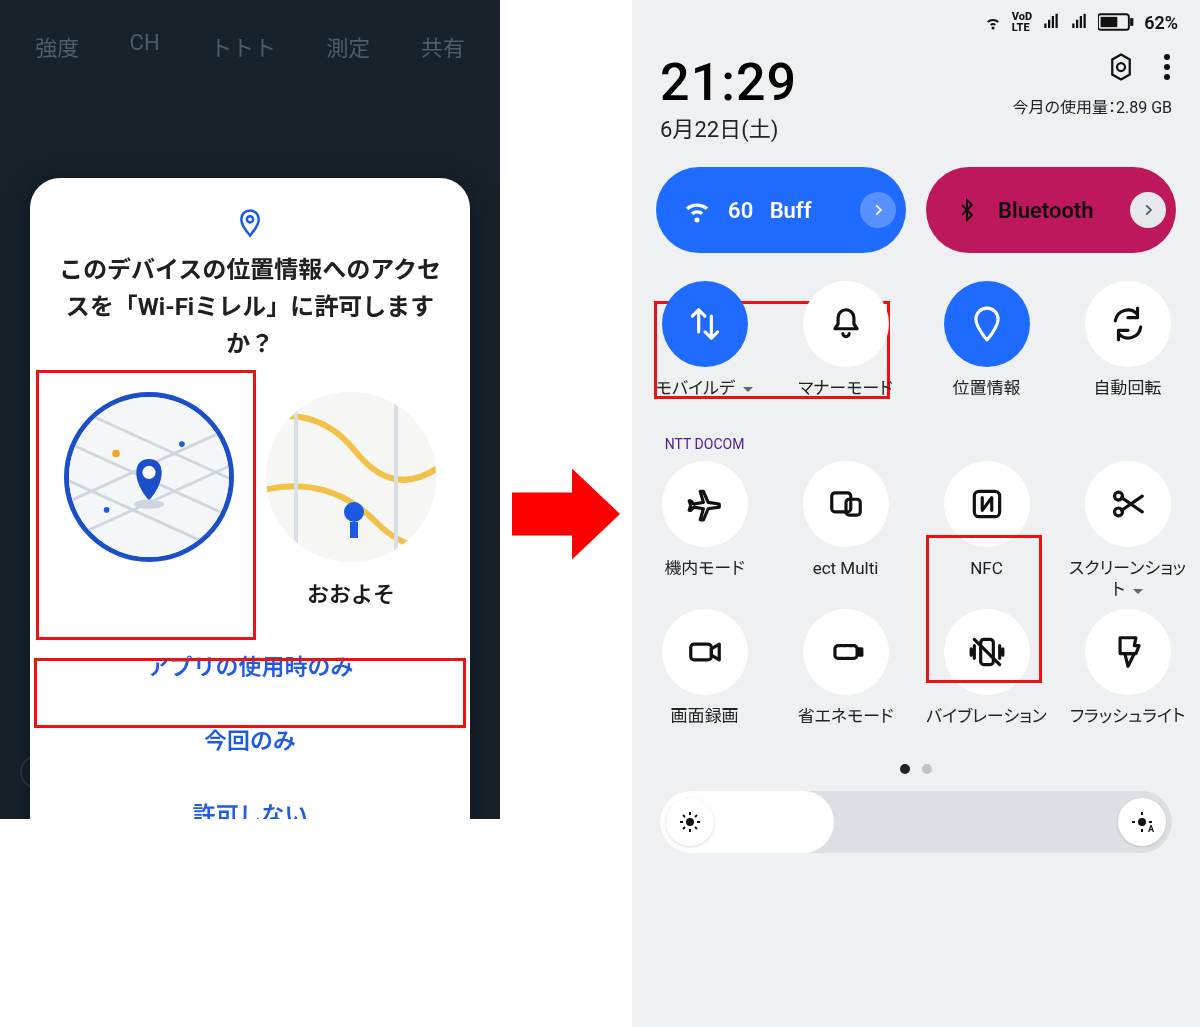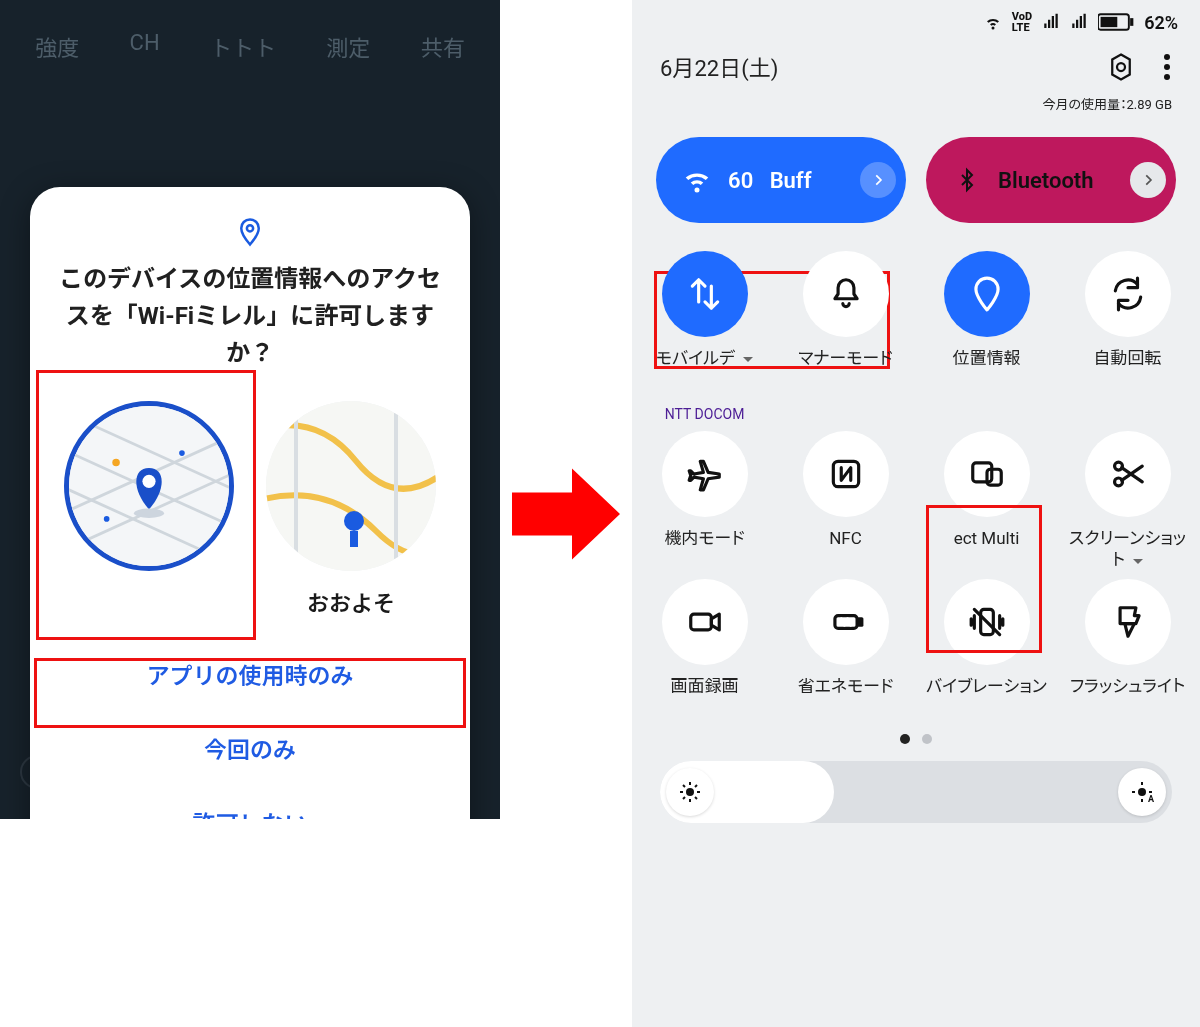--- a/index.html
+++ b/index.html
@@ -31,21 +31,20 @@
     color: #3a4550; display:flex;align-items:center;justify-content:center;
     font-size: 20px; opacity:.6;
   }
   .dialog {
     position: absolute;
     left: 30px; right: 30px; top: 178px;
     background: #fff;
     border-radius: 30px;
     padding: 30px 18px 40px;
     box-shadow: 0 6px 30px rgba(0,0,0,.4);
-    margin-top: 9px;
   }
   .dlg-icon {
     display:block; margin: 0 auto 14px;
     color: #1a5be0;
   }
   .dlg-title {
     font-size: 24px; font-weight: 700; text-align: center;
     color: #202020; line-height: 1.55;
     padding: 0 6px 18px;
   }
@@ -94,21 +93,21 @@
   }
   .statusbar svg { height:18px; }
   .qs-head {
     display:flex; justify-content:space-between; align-items:flex-start;
     padding: 8px 28px 2px;
   }
   .clock { font-size: 52px; font-weight: 500; letter-spacing:1px; }
   .date  { font-size: 22px; color:#222; margin-top:-2px; }
   .head-right { text-align:right; }
   .head-icons { display:flex; gap:26px; justify-content:flex-end; font-size:28px; color:#222; }
-  .usage { font-size: 13px; color:#222; margin-top: 12px; }
+  .usage { font-size: 16px; color:#222; margin-top: 12px; }
 
   .big-tiles {
     display:flex; gap:20px; padding: 22px 24px 8px;
   }
   .big-tile {
     flex:1; height: 86px; border-radius: 44px;
     display:flex; align-items:center; padding:0 10px 0 24px;
     background:#be185d; color:#111; position:relative;
     font-size: 22px; font-weight:600;
   }
@@ -265,20 +264,21 @@
     <svg viewBox="0 0 28 14">
         <rect x="0" y="1" width="24" height="12" rx="2" fill="none" stroke="#111" stroke-width="1.5"></rect>
         <rect x="25" y="4" width="2.5" height="6" fill="#111"></rect>
         <rect x="2" y="3" width="13" height="8" fill="#111"></rect>
       </svg>
     <span>62%</span>
   </div>
 
   <div class="qs-head">
     <div>
+      <div class="clock">21:29</div>
       <div class="date">6月22日(土)</div>
     </div>
     <div class="head-right">
       <div class="head-icons">
         <span class="icon">
           <svg width="30" height="30" viewBox="0 0 24 24" fill="none" stroke="#111" stroke-width="1.8">
               <polygon points="12 2 19 6 19 18 12 22 5 18 5 6"></polygon>
               <circle cx="12" cy="12" r="3.2"></circle>
             </svg>
         </span>
@@ -370,34 +370,34 @@
         <div class="circ">
           <svg width="38" height="38" viewBox="0 0 24 24" fill="none" stroke="#111" stroke-width="2" stroke-linecap="round" stroke-linejoin="round">
             <path d="M21 12l-7-1-3-7h-2l2 7-6 1-2-2H2l1 3-1 3h1l2-2 6 1-2 7h2l3-7 7-1z"></path>
           </svg>
         </div>
         <div class="tl">機内モード</div>
       </div>
       <div class="tile">
         <div class="circ">
           <svg width="38" height="38" viewBox="0 0 24 24" fill="none" stroke="#111" stroke-width="2" stroke-linecap="round" stroke-linejoin="round">
+            <rect x="3" y="5" width="12" height="12" rx="2"></rect>
+            <rect x="12" y="9" width="9" height="10" rx="2"></rect>
+          </svg>
+        </div>
+        <div class="tl">ect Multi</div>
+      </div>
+      <div class="tile">
+        <div class="circ">
+          <svg width="38" height="38" viewBox="0 0 24 24" fill="none" stroke="#111" stroke-width="2" stroke-linecap="round" stroke-linejoin="round">
             <rect x="4" y="4" width="16" height="16" rx="3"></rect>
             <path d="M9 8v8l6-8v8"></path>
           </svg>
         </div>
         <div class="tl">NFC</div>
-      </div>
-      <div class="tile">
-        <div class="circ">
-          <svg width="38" height="38" viewBox="0 0 24 24" fill="none" stroke="#111" stroke-width="2" stroke-linecap="round" stroke-linejoin="round">
-            <rect x="3" y="5" width="12" height="12" rx="2"></rect>
-            <rect x="12" y="9" width="9" height="10" rx="2"></rect>
-          </svg>
-        </div>
-        <div class="tl">ect Multi</div>
       </div>
       <div class="tile">
         <div class="circ">
           <svg width="38" height="38" viewBox="0 0 24 24" fill="none" stroke="#111" stroke-width="2" stroke-linecap="round" stroke-linejoin="round">
             <circle cx="6" cy="7" r="2.5"></circle>
             <circle cx="6" cy="17" r="2.5"></circle>
             <path d="M8 8l13 9M8 16l13-9"></path>
           </svg>
         </div>
         <div class="tl">スクリーンショット <span class="caret"></span></div>

